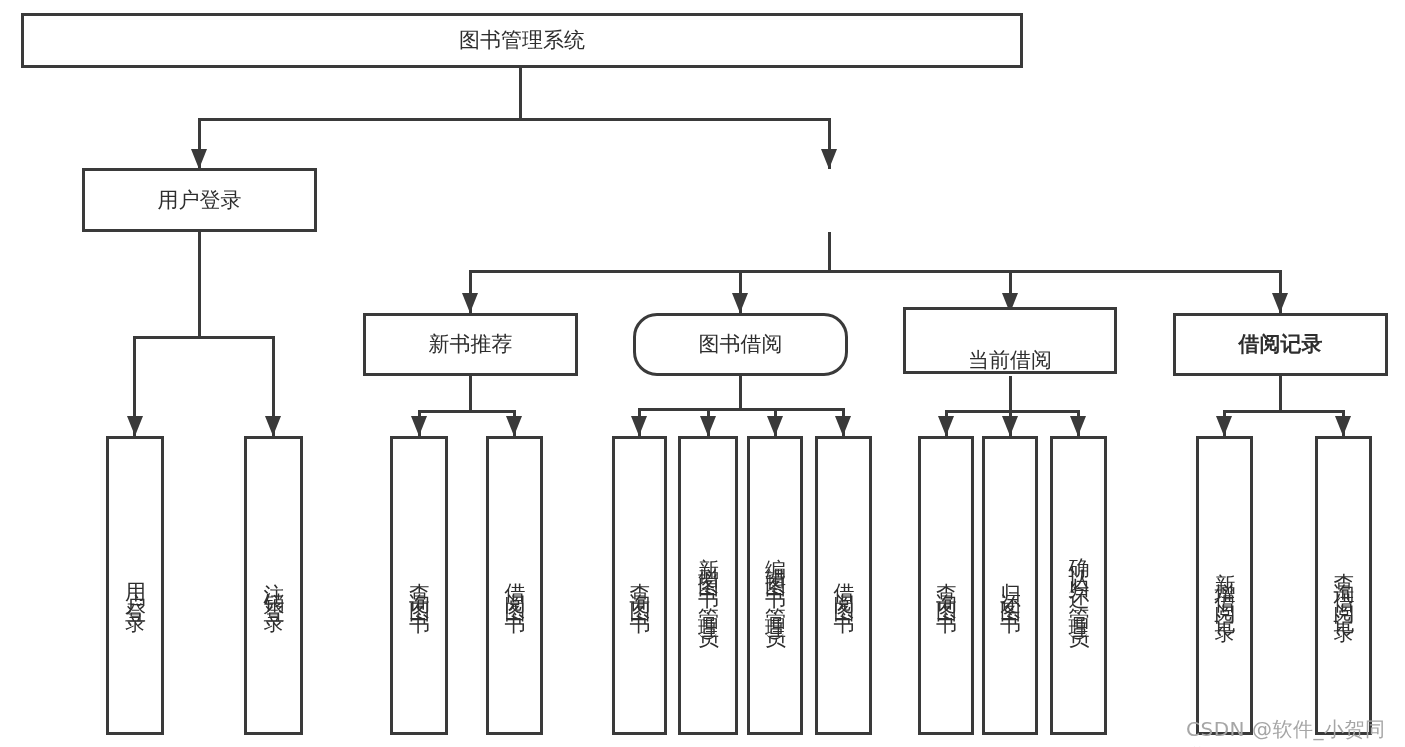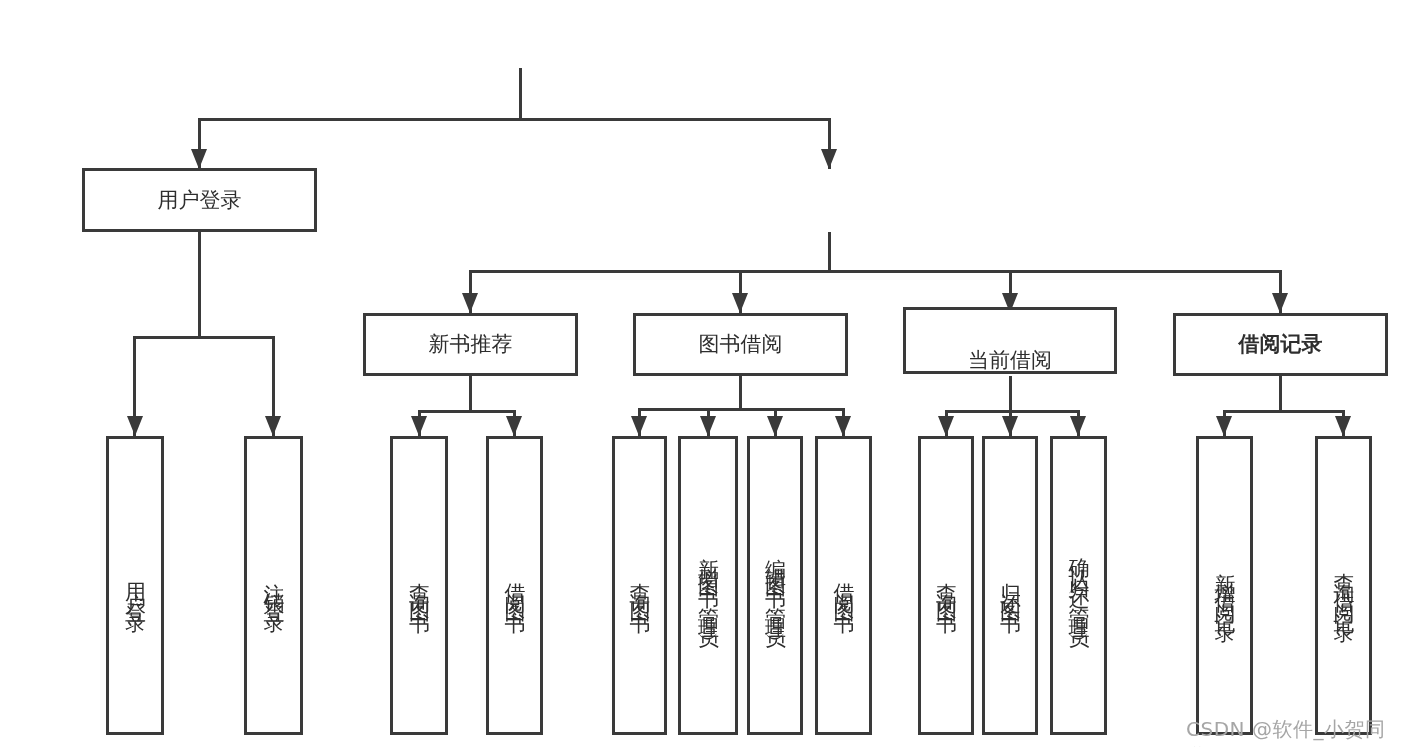--- a/index.html
+++ b/index.html
@@ -54,20 +54,23 @@
     color: var(--wm);
     z-index: 5;
     letter-spacing: 0.5px;
   }
 </style>
 </head>
 <body>
 
 <div class="canvas">
 
+  <div class="box" style="left:21px; top:13px; width:1002px; height:55px;">
+    <span>图书管理系统</span>
+  </div>
 
   <div class="vline" style="left:519px; top:68px; height:51px;"></div>
   <div class="hline" style="left:198px; top:118px; width:632px;"></div>
   <div class="vline" style="left:198px; top:118px; height:51px;"></div>
   <div class="arrow" style="left:191px; top:149px;"></div>
   <div class="vline" style="left:828px; top:118px; height:51px;"></div>
   <div class="arrow" style="left:821px; top:149px;"></div>
 
   <div class="box" style="left:82px; top:168px; width:235px; height:64px;">
     <span>用户登录</span>
@@ -87,21 +90,21 @@
   <div class="vline" style="left:739px; top:270px; height:43px;"></div>
   <div class="arrow" style="left:732px; top:293px;"></div>
   <div class="vline" style="left:1009px; top:270px; height:43px;"></div>
   <div class="arrow" style="left:1002px; top:293px;"></div>
   <div class="vline" style="left:1279px; top:270px; height:43px;"></div>
   <div class="arrow" style="left:1272px; top:293px;"></div>
 
   <div class="box" style="left:363px; top:313px; width:215px; height:63px;">
     <span>新书推荐</span>
   </div>
-  <div class="box" style="left:633px; top:313px; width:215px; height:63px;">
+  <div class="box" style="left:633px; top:313px; width:215px; height:63px;border-radius:24px;">
     <span>图书借阅</span>
   </div>
   <div class="box" style="left:903px; top:307px; width:214px; height:67px;align-items:flex-end;">
     <span>当前借阅</span>
   </div>
   <div class="box" style="left:1173px; top:313px; width:215px; height:63px;font-weight:bold;">
     <span>借阅记录</span>
   </div>
 
   <div class="vline" style="left:469px; top:376px; height:34px;"></div>

